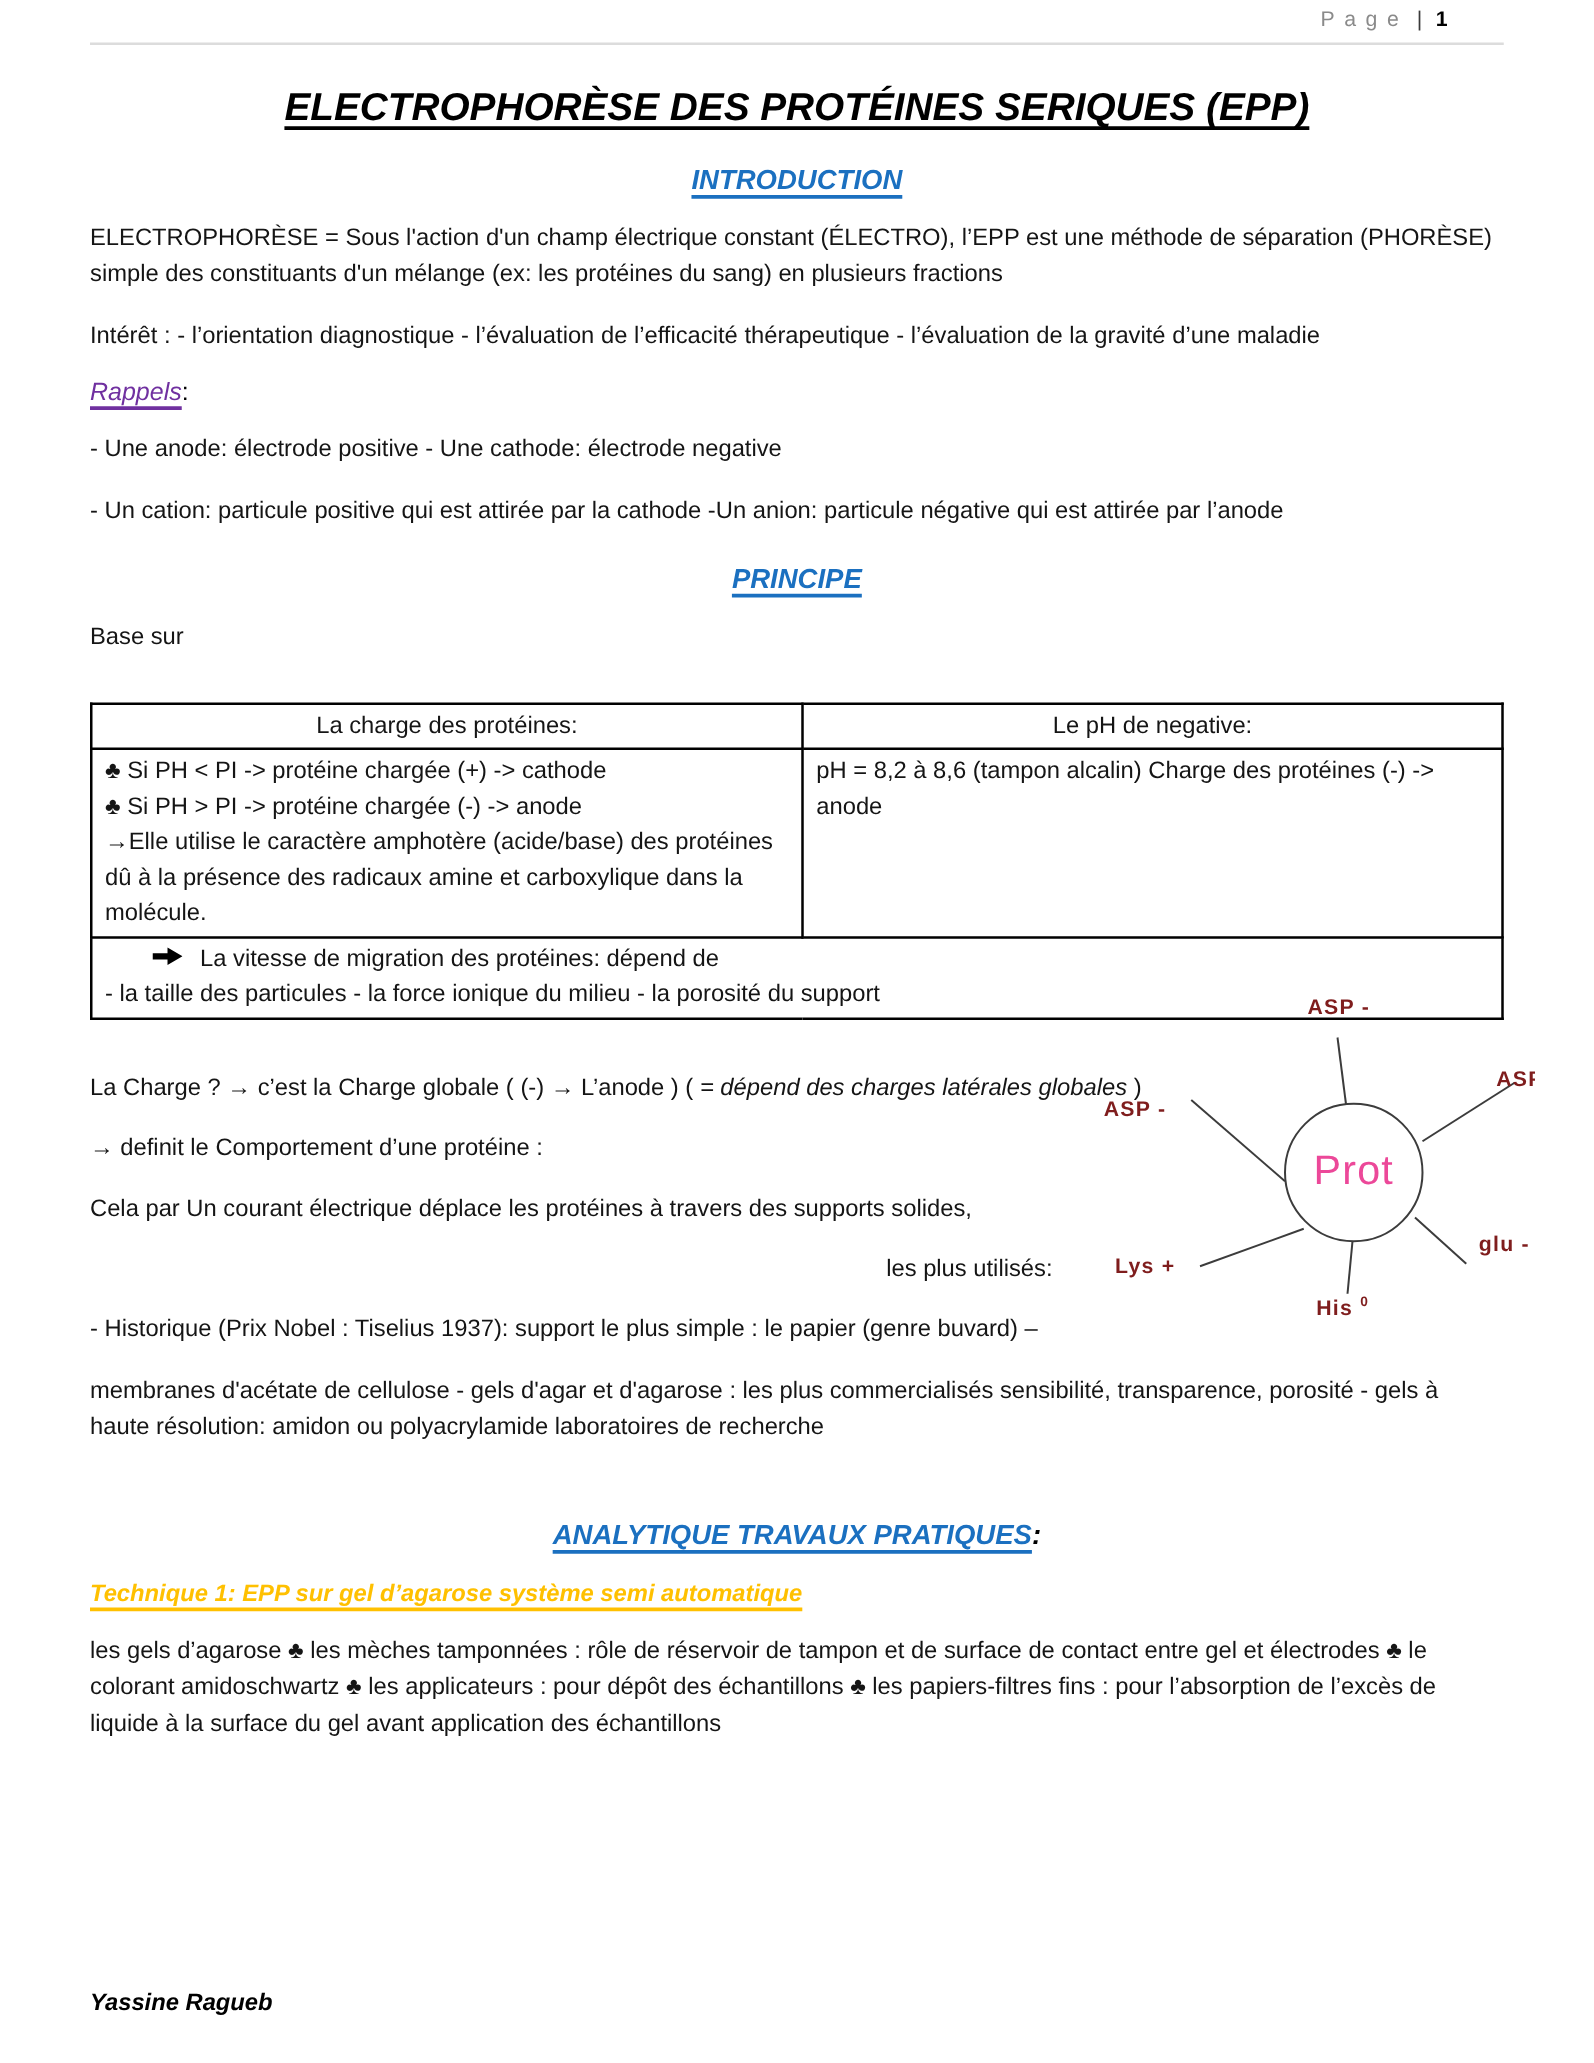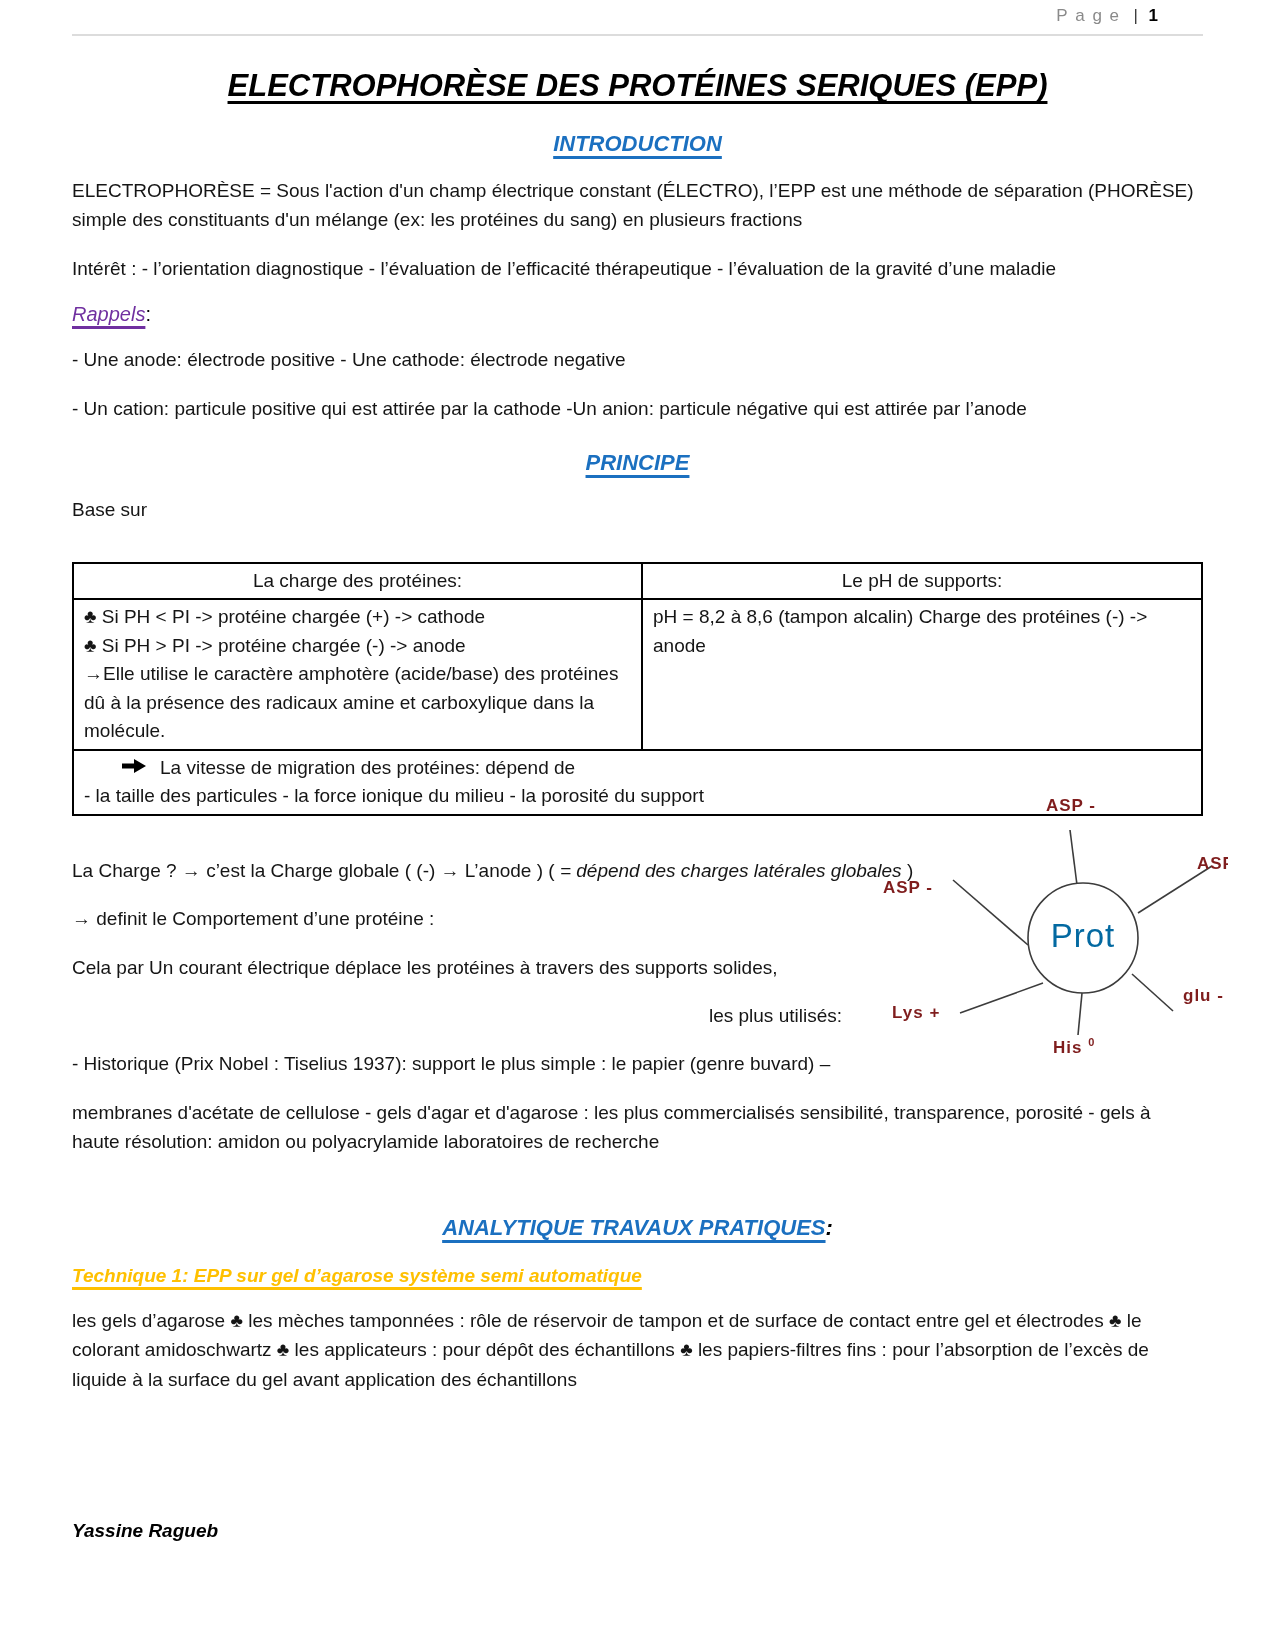--- a/index.html
+++ b/index.html
@@ -74,26 +74,26 @@
   
   .diagram{position:absolute;left:870px;top:750px;width:400px;height:320px;margin:0;}
   .diagram svg{position:absolute;left:0;top:0;}
   .d-label{
     position:absolute;font-size:17px;font-weight:bold;color:#7f1d1d;
     white-space:nowrap;letter-spacing:1px;
   }
   .d-label sup{font-size:11px;}
   .prot{
     position:absolute;left:153px;top:167px;width:120px;text-align:center;
-    font-size:33px;color:#0369a1;letter-spacing:1px;
+    font-size:33px;color:#ec4899;letter-spacing:1px;
   }
 
   
   .footer{
-    position:absolute;left:72px;top:1520px;
+    position:absolute;left:72px;top:1592px;
     font-size:19px;font-weight:bold;font-style:italic;color:#000;
   }
 </style>
 </head>
 <body>
 
 <div class="page">
 
   <div class="hdr">
     <span class="pg-word">Page</span>
@@ -119,21 +119,21 @@
     <p class="body-text">- Un cation: particule positive qui est attirée par la cathode -Un anion: particule négative qui est attirée par l’anode</p>
 
     <h2 class="h-blue"><span class="u">PRINCIPE</span></h2>
 
     <p class="body-text">Base sur</p>
 
     <table class="principe">
       <tbody>
           <tr>
         <th style="width:50.4%">La charge des protéines:</th>
-        <th>Le pH de supports:</th>
+        <th>Le pH de negative:</th>
       </tr>
       <tr>
         <td>
           <div>♣ Si PH &lt; PI -&gt; protéine chargée (+) -&gt; cathode</div>
           <div>♣ Si PH &gt; PI -&gt; protéine chargée (-) -&gt; anode</div>
           <div>→Elle utilise le caractère amphotère (acide/base) des protéines dû à la présence des radicaux amine et carboxylique dans la molécule.</div>
         </td>
         <td>pH = 8,2 à 8,6 (tampon alcalin) Charge des protéines (-) -&gt; anode</td>
       </tr>
       <tr>

